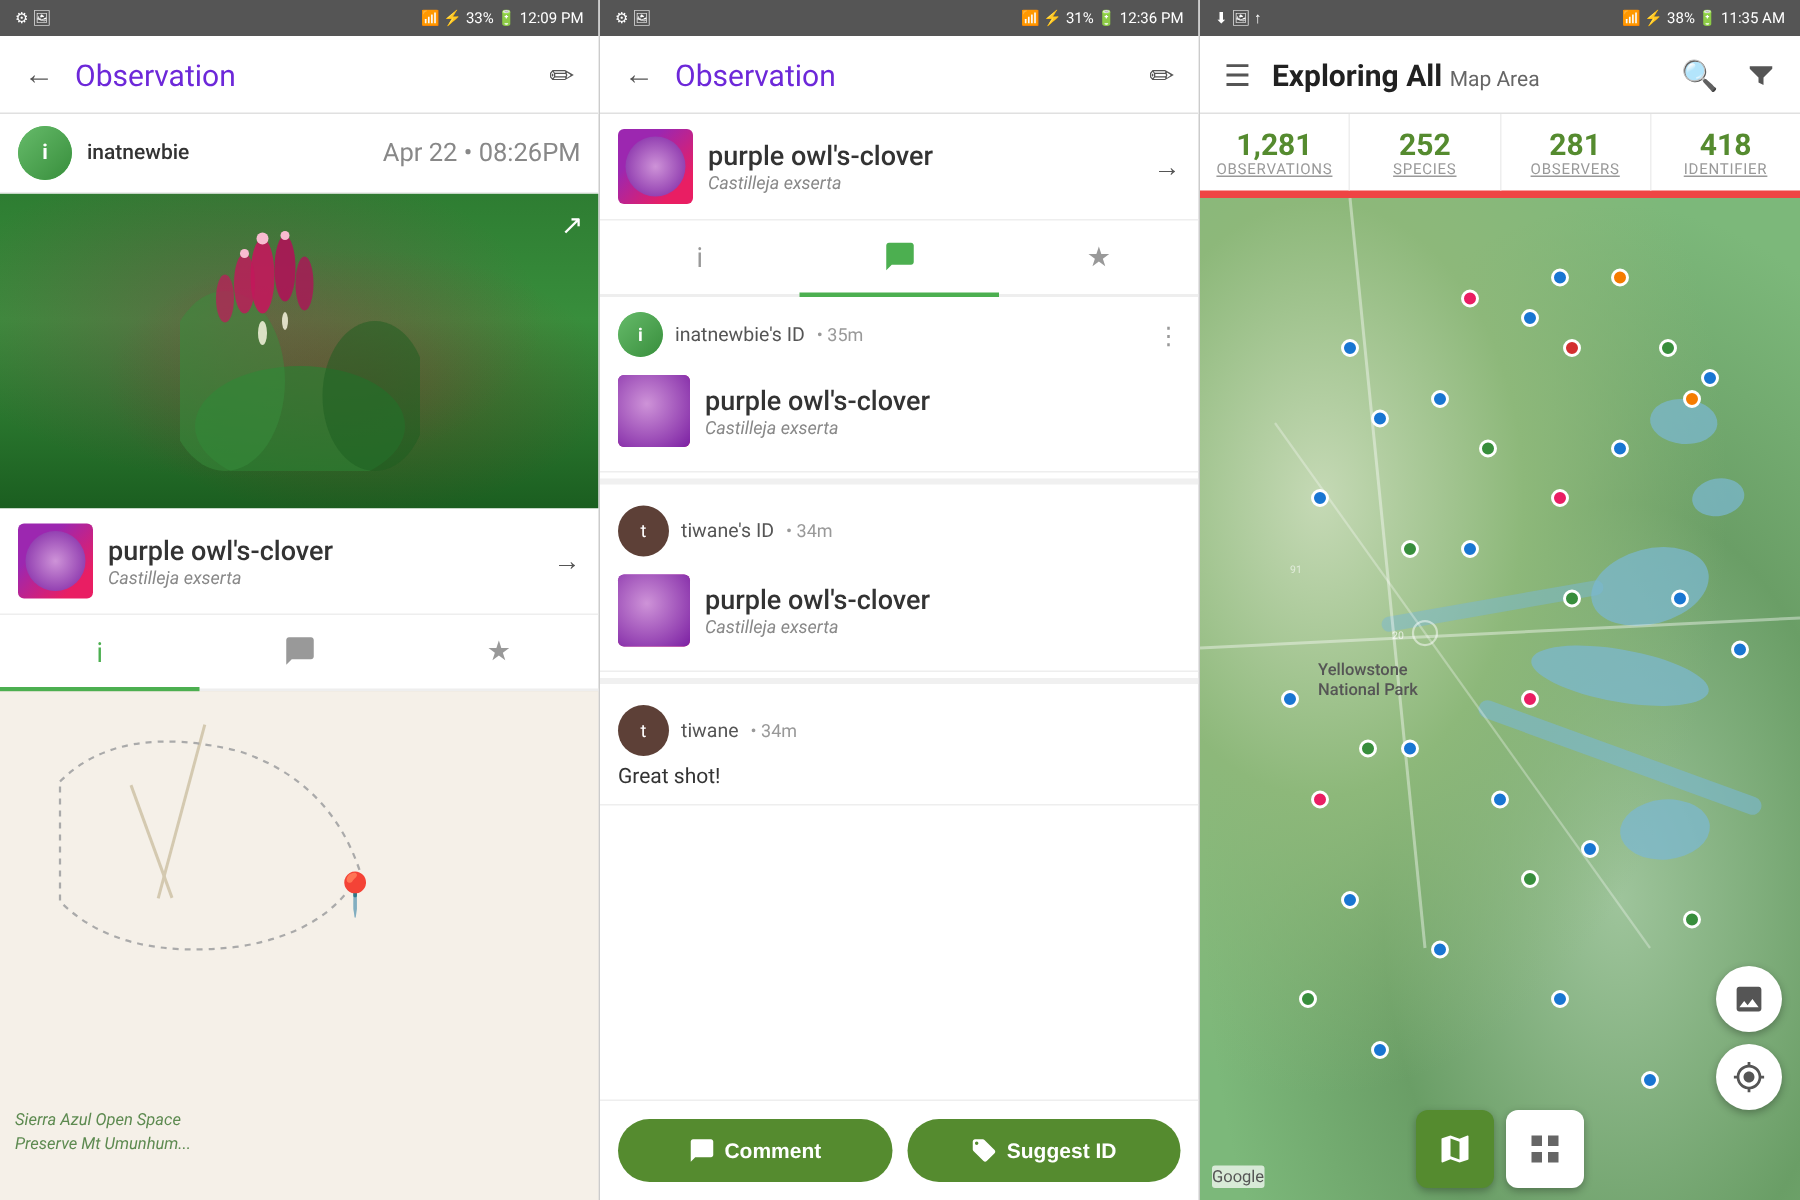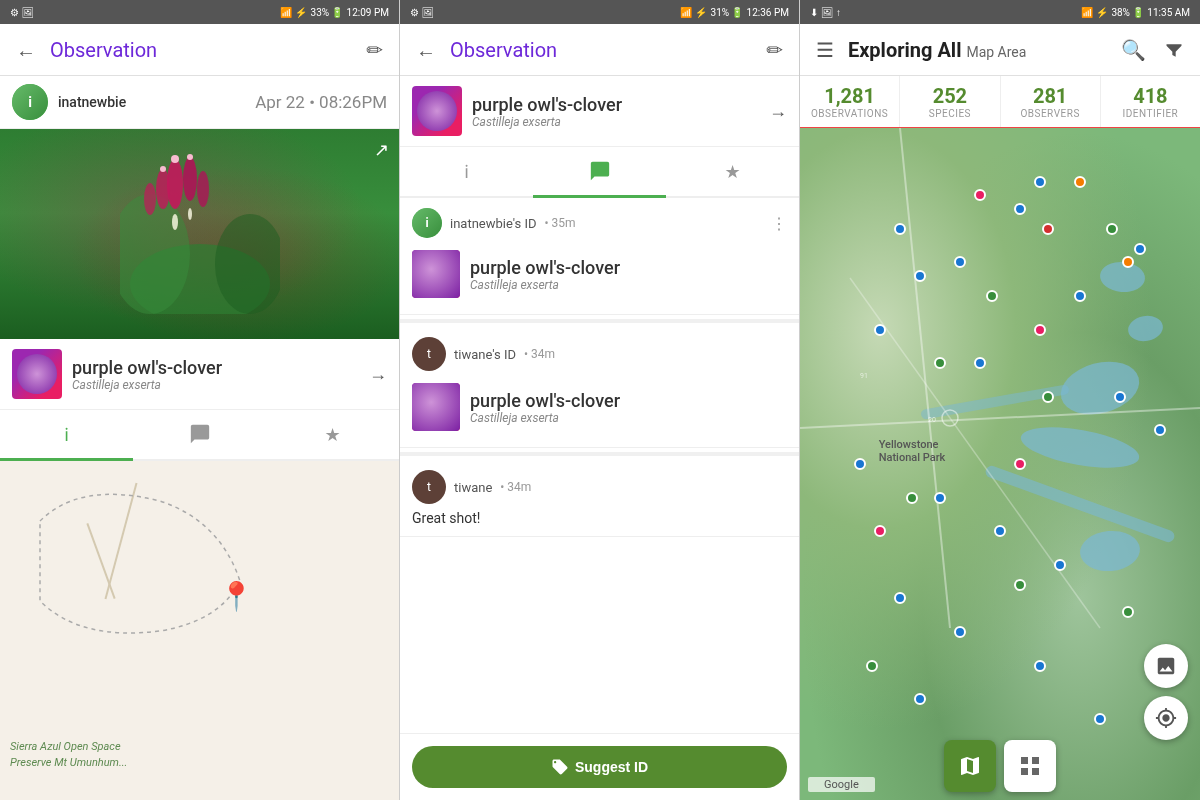--- a/index.html
+++ b/index.html
@@ -310,21 +310,21 @@
       font-weight: 400;
       color: #212121;
       flex: 1;
     }
     .explore-title strong { font-weight: 700; text-align: center; }
     .explore-subtitle { font-size: 14px; color: #666; }
 
     .stats-bar {
       display: flex;
       background: #fff;
-      border-bottom: 1px solid #ef4444;
+      border-bottom: 5px solid #ef4444;
       flex-shrink: 0;
     }
     .stat-item {
       flex: 1;
       display: flex;
       flex-direction: column;
       align-items: center;
       padding: 8px 4px;
       border-right: 1px solid #eee;
     }
@@ -332,20 +332,21 @@
     .stat-value {
       font-size: 20px;
       font-weight: 700;
       color: #558b2f;
     }
     .stat-label {
       font-size: 10px;
       color: #999;
       letter-spacing: 0.5px;
       text-transform: uppercase;
+      text-decoration: underline;
     }
 
     .map-area {
       flex: 1;
       background: #b5cfa5;
       position: relative;
       overflow: hidden;
     }
     .map-terrain {
       width: 100%;
@@ -385,21 +386,21 @@
     .marker-orange { background: #f57c00; border: 2px solid #fff; }
     .marker-red { background: #d32f2f; border: 2px solid #fff; }
 
     .google-label {
       position: absolute;
       bottom: 8px;
       left: 8px;
       font-size: 11px;
       color: #555;
       background: rgba(255,255,255,0.7);
-      padding: 1px 16px;
+      padding: 1px 0;
       border-radius: 2px;
     }
 
     .map-fab-group {
       position: absolute;
       right: 12px;
       bottom: 60px;
       display: flex;
       flex-direction: column;
       gap: 8px;
@@ -632,20 +633,26 @@
   <div class="comment-text-row">
     <div class="commenter-header">
       <div class="avatar-dark">t</div>
       <span class="comment-user">tiwane</span>
       <span class="comment-time">• <span>34m</span></span>
     </div>
     <div class="comment-body">Great shot!</div>
   </div>
 
   <div class="action-bar">
+    <button class="btn-action">
+      <svg width="18" height="18" viewBox="0 0 24 24" fill="#fff">
+        <path d="M20 2H4c-1.1 0-2 .9-2 2v18l4-4h14c1.1 0 2-.9 2-2V4c0-1.1-.9-2-2-2z"></path>
+      </svg>
+      <span>Comment</span>
+    </button>
     <button class="btn-action">
       <svg width="18" height="18" viewBox="0 0 24 24" fill="#fff">
         <path d="M21.41 11.58l-9-9C12.05 2.22 11.55 2 11 2H4c-1.1 0-2 .9-2 2v7c0 .55.22 1.05.59 1.42l9 9c.36.36.86.58 1.41.58.55 0 1.05-.22 1.41-.59l7-7c.37-.36.59-.86.59-1.41 0-.55-.23-1.06-.59-1.42zM5.5 7C4.67 7 4 6.33 4 5.5S4.67 4 5.5 4 7 4.67 7 5.5 6.33 7 5.5 7z"></path>
       </svg>
       <span>Suggest ID</span>
     </button>
   </div>
 
 </div>
 

